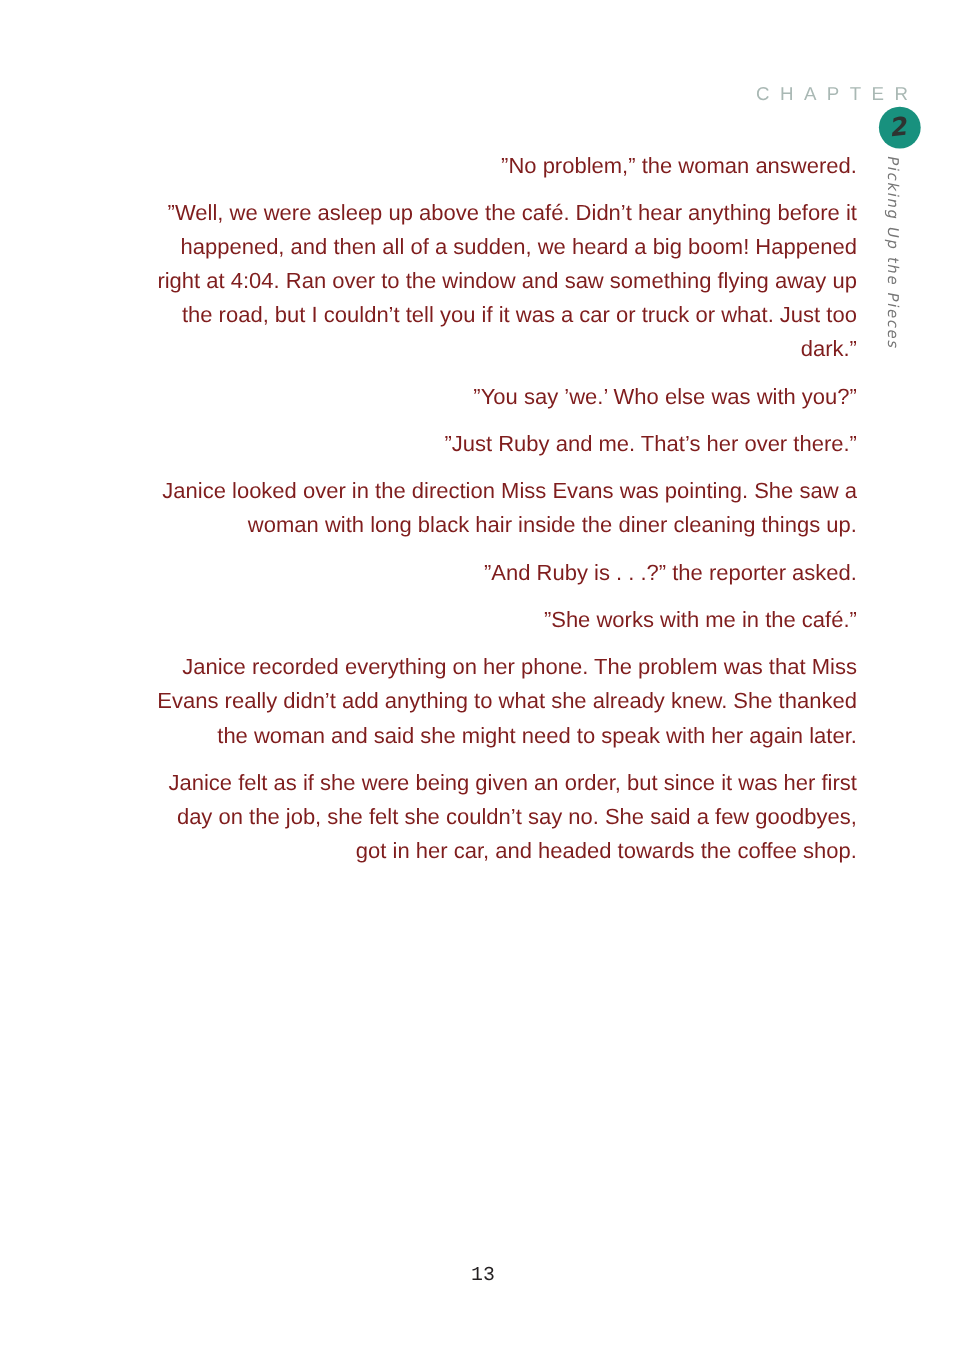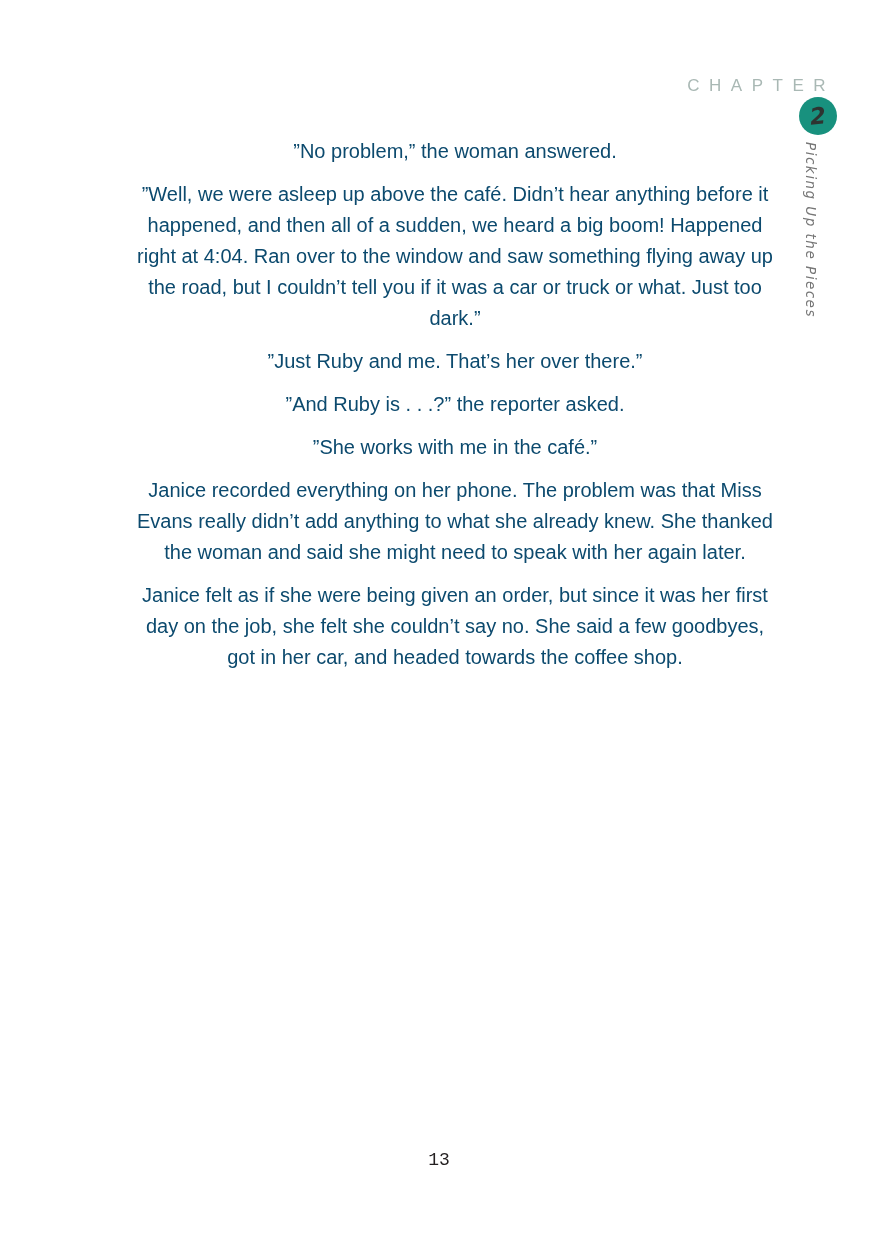--- a/index.html
+++ b/index.html
@@ -59,22 +59,22 @@
     color: #767676;
     white-space: nowrap;
   }
   .content {
     position: absolute;
     left: 131px;
     top: 136px;
     width: 648px;
     font-size: 20px;
     line-height: 31px;
-    color: #0c4a6e;
-    text-align: center;
+    color: #7f1d1d;
+    text-align: right;
   }
   .content p {
     margin: 0 0 12px 0;
   }
   .page-number {
     position: absolute;
     top: 1150px;
     left: 0;
     width: 100%;
     text-align: center;
@@ -92,21 +92,23 @@
 
   <div class="chapter-circle">
     <span>2</span>
   </div>
 
   <div class="chapter-title-vertical">Picking Up the Pieces</div>
 
   <div class="content">
     <p>”No problem,” the woman answered.</p>
     <p>”Well, we were asleep up above the café. Didn’t hear anything before it happened, and then all of a sudden, we heard a big boom! Happened right at 4:04. Ran over to the window and saw something flying away up the road, but I couldn’t tell you if it was a car or truck or what. Just too dark.”</p>
+    <p>”You say ’we.’ Who else was with you?”</p>
     <p>”Just Ruby and me. That’s her over there.”</p>
+    <p>Janice looked over in the direction Miss Evans was pointing. She saw a woman with long black hair inside the diner cleaning things up.</p>
     <p>”And Ruby is . . .?” the reporter asked.</p>
     <p>”She works with me in the café.”</p>
     <p>Janice recorded everything on her phone. The problem was that Miss Evans really didn’t add anything to what she already knew. She thanked the woman and said she might need to speak with her again later.</p>
     <p>Janice felt as if she were being given an order, but since it was her first day on the job, she felt she couldn’t say no. She said a few goodbyes, got in her car, and headed towards the coffee shop.</p>
   </div>
 
   <div class="page-number">13</div>
 
 </div>
 

